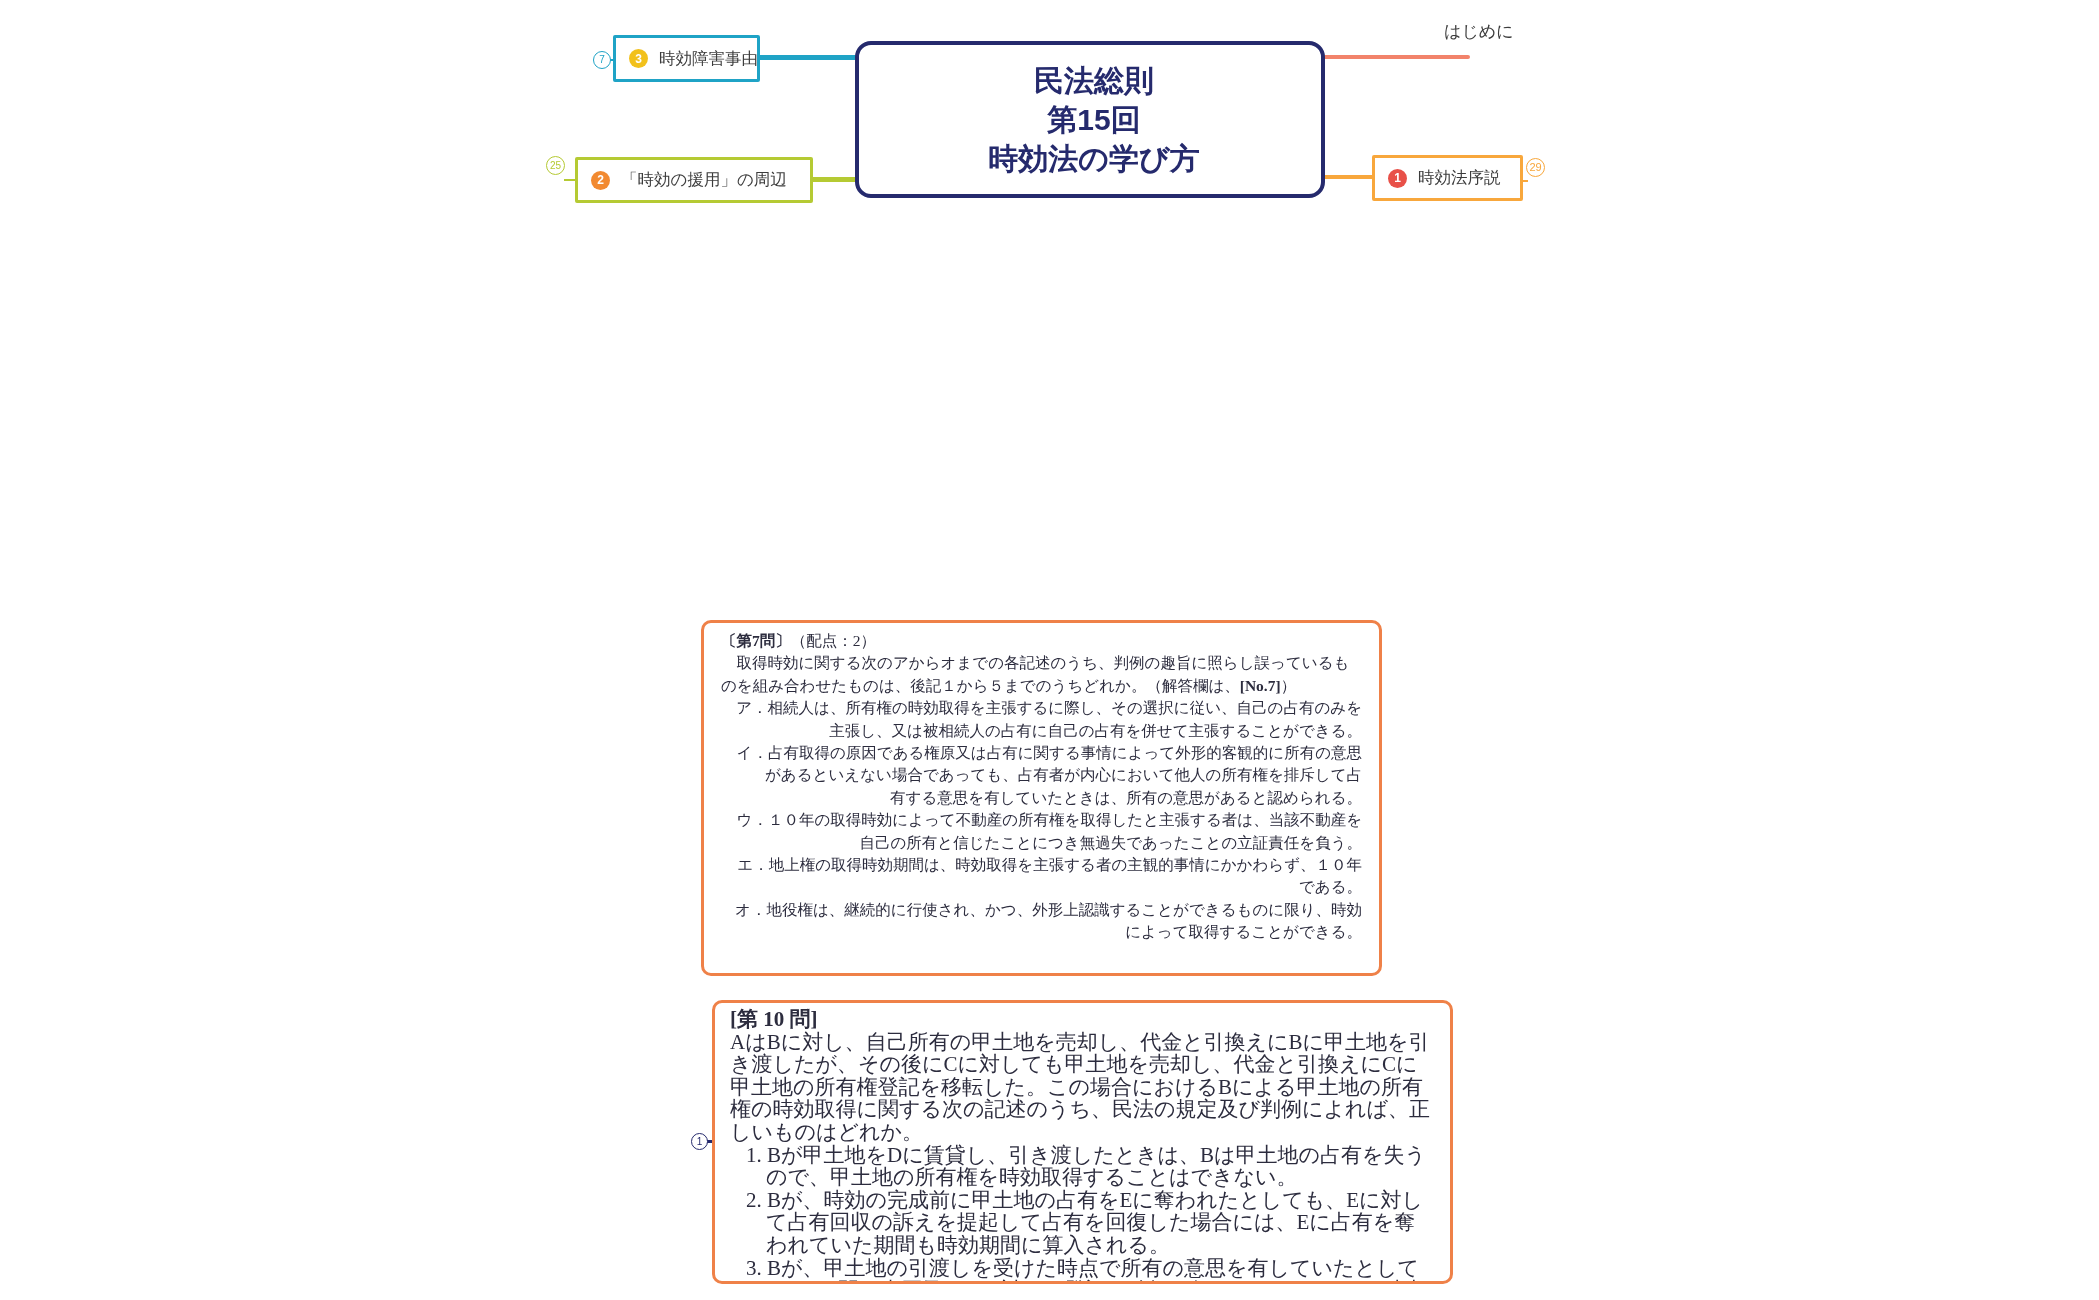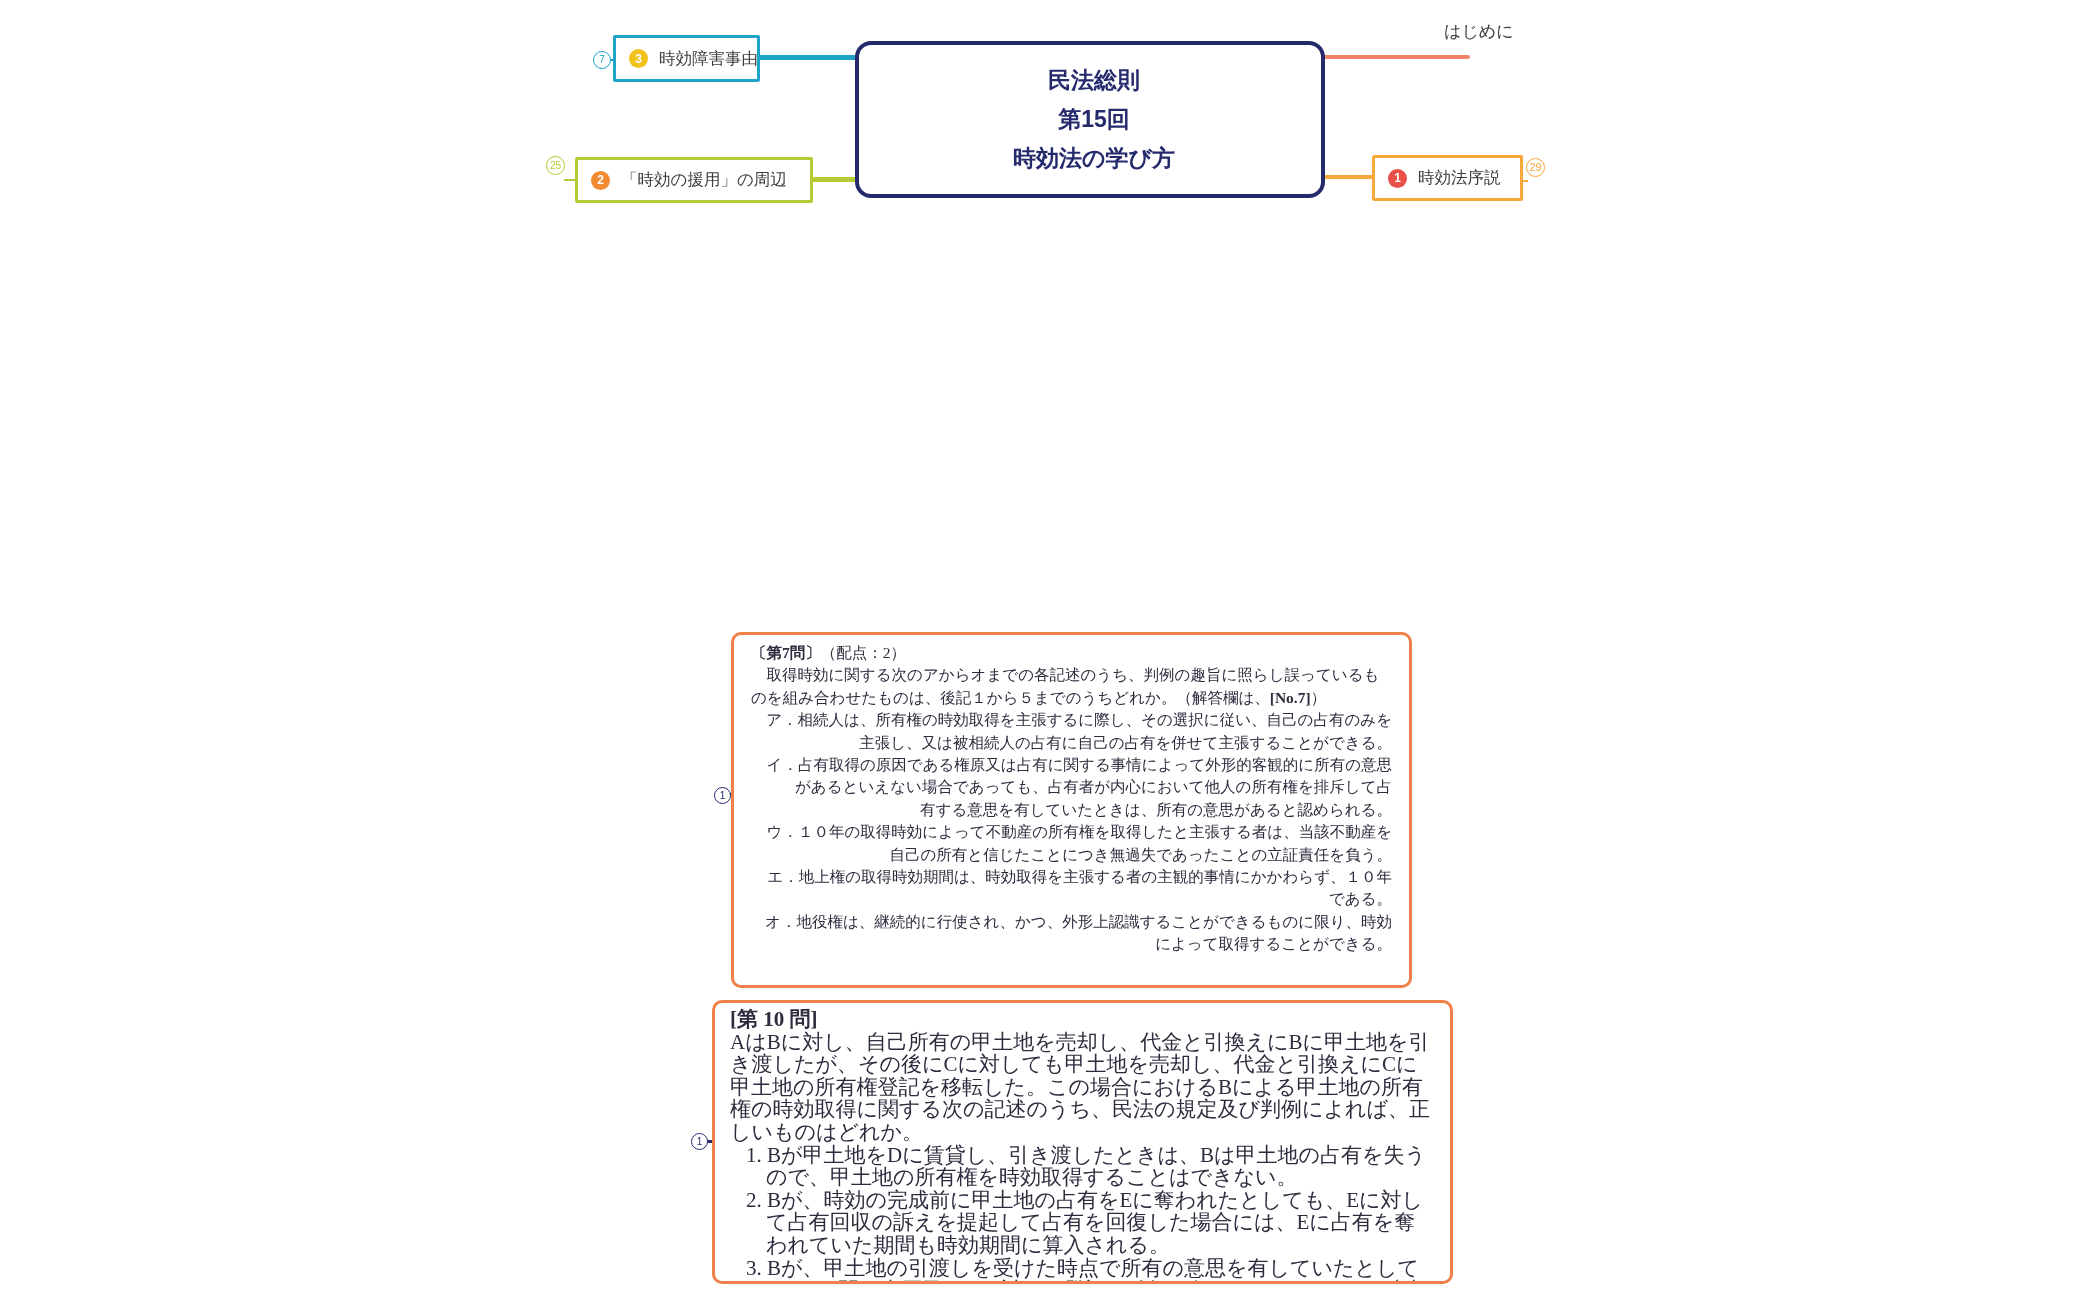--- a/index.html
+++ b/index.html
@@ -16,21 +16,21 @@
   #dash25 { left:564px;  top:179px;  width:13px; height:2px; background:var(--green); }
   #dash29 { left:1520px; top:180px;  width:8px;  height:2px; background:var(--amber); }
   #q1dash { left:729px;  top:793px;  width:13px; height:3px; background:var(--navy); }
   #q2dash { left:706px;  top:1140px; width:8px;  height:3px; background:var(--navy); }
 
   .center-node {
     position:absolute; left:855px; top:41px; width:470px; height:157px;
     background:#fff; border:4px solid var(--navy); border-radius:16px;
     display:flex; align-items:center; justify-content:center; box-sizing:border-box;
   }
-  .center-title { text-align:center; font-weight:bold; font-size:23px; line-height:39px; color:var(--navy);margin-left:8px; }
+  .center-title { text-align:center; font-weight:bold; font-size:30px; line-height:39px; color:var(--navy);margin-left:8px; }
 
   .topic {
     position:absolute; background:#fff; box-sizing:border-box;
     display:flex; align-items:center; gap:11px; padding:0 13px;
     border-radius:2px;
   }
   #topic-3 { left:613px;  top:35px;  width:147px; height:47px; border:3px solid var(--teal); }
   #topic-2 { left:575px;  top:157px; width:238px; height:46px; border:3px solid var(--green); }
   #topic-1 { left:1372px; top:155px; width:151px; height:46px; border:3px solid var(--amber); }
   .num-badge {
@@ -57,21 +57,21 @@
   #q1badge { left:714px; top:787px; }
   #q2badge { left:691px; top:1133px; }
 
   .floating-label { position:absolute; left:1444px; top:20px; font-size:17px; color:var(--label); }
 
   .qbox {
     position:absolute; background:#fff; box-sizing:border-box; overflow:hidden;
     border:3px solid var(--qborder); border-radius:10px;
     font-family:"Liberation Serif","DejaVu Serif",serif; color:var(--ink);
   }
-  #qbox1 { left:731px; top:620px;  width:681px; height:356px; padding:7px 17px; font-size:15.5px; line-height:22.4px;margin-top:12px; }
+  #qbox1 { left:701px; top:620px;  width:681px; height:356px; padding:7px 17px; font-size:15.5px; line-height:22.4px; }
   #qbox2 { left:712px; top:1000px; width:741px; height:284px; padding:5px 15px; font-size:21px; line-height:22.6px; }
   .qbox p { margin:0; }
   .q-title b { font-weight:bold; }
   .hang1 { padding-left:30px; text-indent:-19px;text-align:right; }
   .hang2 { padding-left:36px; text-indent:-20px; }
 </style>
 </head>
 <body>
 
 <div class="canvas">

